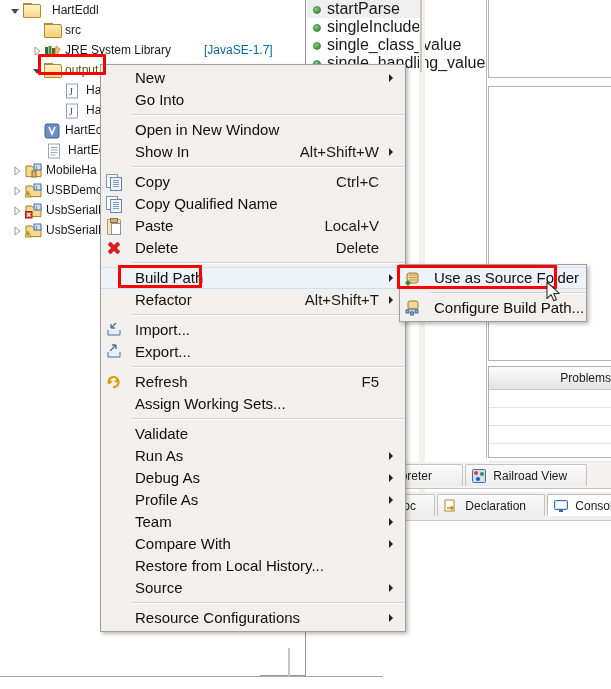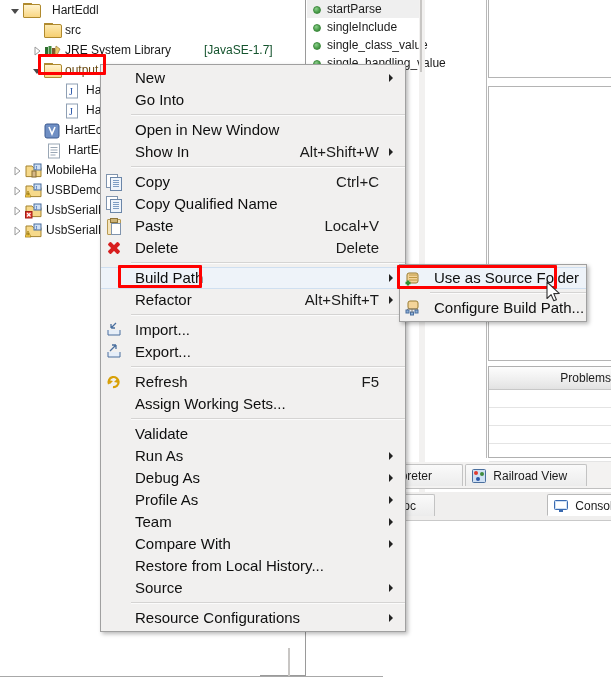--- a/index.html
+++ b/index.html
@@ -19,21 +19,21 @@
   #explorer-pane{
     position:absolute;left:0;top:0;width:306px;height:676px;
     background:#ffffff;border:1px solid #9a9a9a;border-top:none;border-left:none;
     box-sizing:border-box;
   }
   
   #members-pane{
     position:absolute;left:307px;top:0;width:113px;height:75px;background:#ffffff;
     box-sizing:border-box;
   }
-  #members-pane .row{height:18px;line-height:18px;padding-left:20px;position:relative;font-size:12px;color:#1a1a1a;white-space:nowrap;}
+  #members-pane .row{height:18px;line-height:18px;padding-left:20px;position:relative;font-size:16px;color:#1a1a1a;white-space:nowrap;}
   #members-pane .row.sel{background:#efefef;}
   #members-pane .dot{position:absolute;left:6px;top:6px;width:8px;height:8px;border-radius:50%;
      background:radial-gradient(circle at 35% 30%, #8ed08e 0%, #4fa24f 55%, #2f7a2f 100%);
      border:1px solid #3f8b3f;box-sizing:border-box;}
 
   
   #sash-v1{position:absolute;left:419px;top:0;width:6px;height:689px;background:#f2f1f0;}
   #sash-grip{position:absolute;left:420px;top:0;width:2px;height:72px;background:#c8c6c4;}
 
   
@@ -70,21 +70,21 @@
   #bottom-sash{position:absolute;left:0;top:676px;width:611px;height:13px;background:#ffffff;border-top:1px solid #a8a8a8;}
   #bottom-sash-grip{position:absolute;left:288px;top:648px;width:2px;height:36px;background:#c8c6c4;}
 
   
   #tree{position:absolute;left:0;top:0;width:306px;height:230px;}
   .tnode{position:relative;height:21px;line-height:21px;white-space:nowrap;font-size:12px;color:#1a1a1a;}
   .tnode .twisty{position:absolute;width:10px;height:21px;}
   .tnode .twisty svg{position:absolute;left:0;top:6px;}
   .tnode .ticon{position:absolute;width:18px;height:16px;top:3px;}
   .tnode .tlabel{position:absolute;}
-  .dim{color:#14532d;padding-left:41px;}
+  .dim{color:#0369a1;padding-left:41px;}
 
   
   .folder{position:relative;width:17px;height:14px;}
   .folder .back{position:absolute;left:0;top:1px;width:16px;height:12px;border:1px solid #b08a2e;border-radius:1px 2px 1px 1px;background:linear-gradient(to bottom,#fde9b0,#f6cf70);}
   .folder .tabtop{position:absolute;left:0;top:0px;width:7px;height:3px;background:#f3c95f;border:1px solid #b08a2e;border-bottom:none;border-radius:1px 1px 0 0;}
   .folder.open .back{background:linear-gradient(to bottom,#fff3cf,#f9d784);transform:skewX(0deg);}
 
   
   #ctx-menu{
     position:absolute;left:100px;top:64px;width:306px;
@@ -360,20 +360,29 @@
         </svg>
       </span>
       <span>Railroad View</span>
     </div>
   </div>
 
   <div id="tabstrip-2">
     <div class="tab inactive" style="left:0px;width:52px;">
       <span>adoc</span>
     </div>
+    <div class="tab inactive" style="left:54px;width:108px;">
+      <span class="ic">
+        <svg width="14" height="14" viewBox="0 0 14 14">
+          <rect x="1" y="1" width="9" height="11" fill="#fff" stroke="#b08a2e"></rect>
+          <path d="M3 9 h6 l-2 -2 M9 9 l-2 2" fill="none" stroke="#d08a00" stroke-width="1.4"></path>
+        </svg>
+      </span>
+      <span>Declaration</span>
+    </div>
     <div class="tab active" style="left:164px;width:86px;">
       <span class="ic">
         <svg width="14" height="14" viewBox="0 0 14 14">
           <rect x="0.5" y="1.5" width="13" height="9" rx="1" fill="#cfe0f4" stroke="#3a6ab0"></rect>
           <rect x="2" y="3" width="10" height="6" fill="#ffffff"></rect>
           <rect x="5" y="11" width="4" height="2" fill="#3a6ab0"></rect>
         </svg>
       </span>
       <span>Console</span>
       

